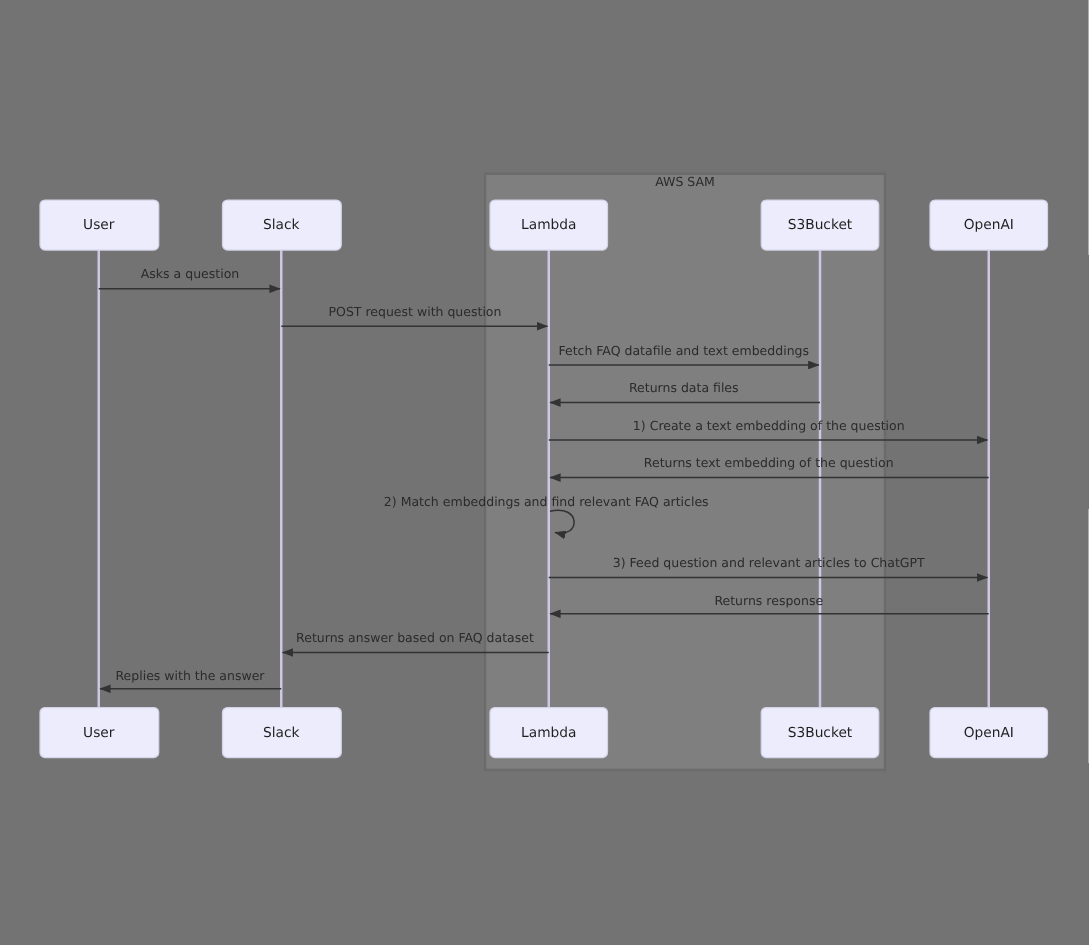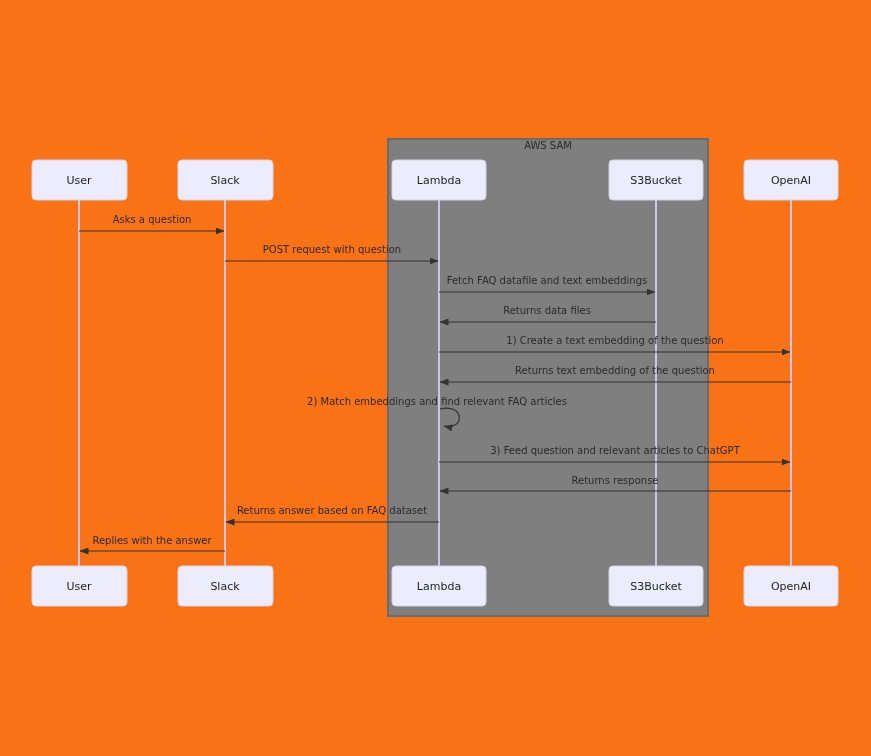--- a/index.html
+++ b/index.html
@@ -11,21 +11,21 @@
   body {
     width: 871px;
     height: 756px;
     font-family: "DejaVu Sans", sans-serif;
     overflow: hidden;
   }
   #diagram-root {
     position: relative;
     width: 871px;
     height: 756px;
-    background: #f97316;
+    background: #737373;
   }
   svg#seq-svg {
     position: absolute;
     left: 0;
     top: 0;
     width: 871px;
     height: 756px;
     display: block;
   }
   .actor-box-rect {

